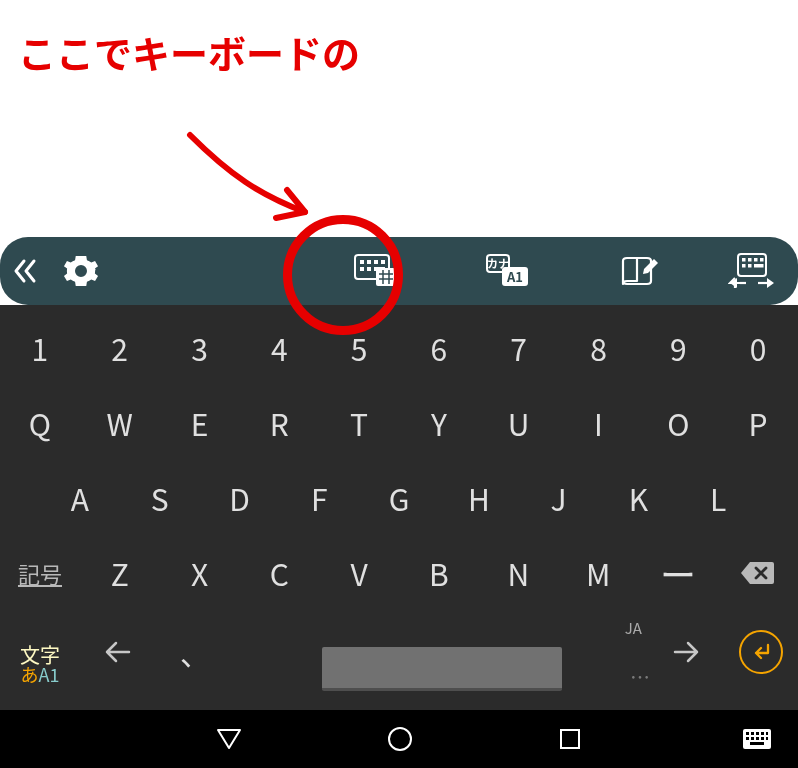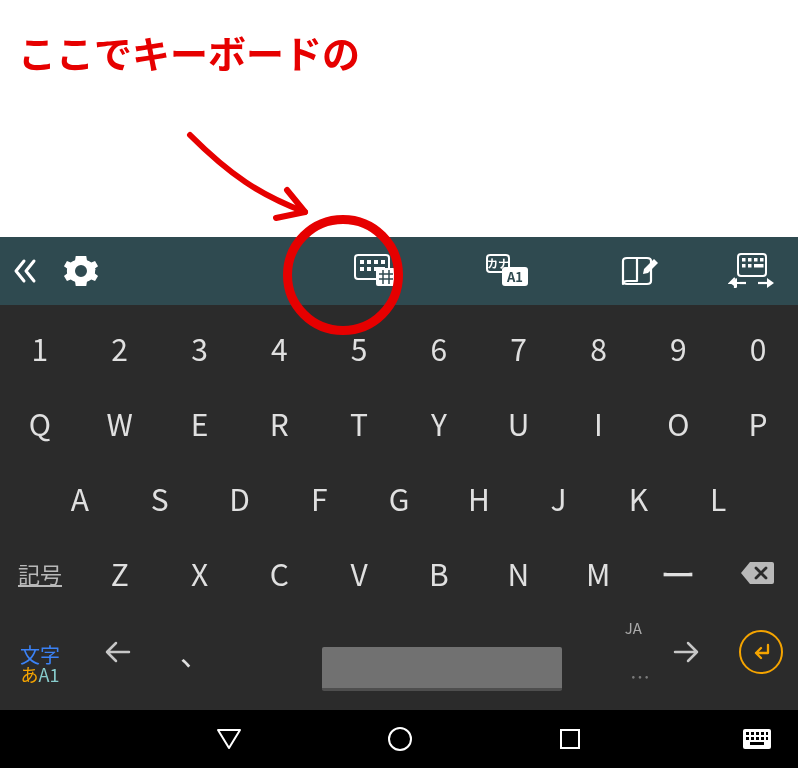--- a/index.html
+++ b/index.html
@@ -15,21 +15,21 @@
   .annotation svg.arrow { position: absolute; left: 175px; top: 130px; }
   .red-circle {
     position: absolute; left: 283px; top: 215px; width: 120px; height: 120px;
     border: 9px solid #e60000; border-radius: 50%; z-index: 40;
     pointer-events: none;
   }
 
   
   .toolbar {
     position: absolute; left: 0; top: 237px; width: 798px; height: 68px;
-    background: #2f4a50; display: flex; align-items: center;
+    background: #2f4a50; display: flex; align-items: center; border-radius: 28px;
   }
   .tb-item { display:flex; align-items:center; justify-content:center; height:100%; }
   .tb-collapse { width: 48px; font-size: 30px; color:#fff; font-weight:600; }
   .tb-gear { width: 66px; }
   .tb-spacer { flex: 1; }
   .tb-icon { width: 132px; }
   .tb-last { width: 92px; }
 
   
   .kbd {
@@ -49,21 +49,21 @@
     color:#e0e0e0; font-size:30px; font-weight:400;
     cursor:pointer; user-select:none;
   }
 
   .row4 .kigo { flex:0 0 80px; font-size:22px; color:#b8b8b8;text-decoration:underline; }
   .row4 .dash { flex:0 0 80px; font-size:36px; }
   .row4 .bksp { flex:0 0 80px; display:flex; align-items:center; justify-content:center; }
   .row4 .letter { flex: 1 1 0; }
 
   .row5 .moji { flex:0 0 80px; flex-direction:column; line-height:1.05; }
-  .moji-top { font-size:20px; color:#3b82f6;margin-top:24px; }
+  .moji-top { font-size:20px; color:#fef9c3;margin-top:24px; }
   .moji-sub { font-size:18px; }
   .row5 .arrow-key { flex:0 0 75px; }
   .row5 .comma { flex:0 0 80px; font-size:30px; }
   .row5 .space-wrap { flex:1 1 auto; display:flex; align-items:flex-end; justify-content:center; position:relative; padding-left:8px; padding-right:8px; }
   .space-key {
     width: 240px; height: 44px; background:#717171; border-radius:2px;
     border-bottom: 3px solid #4e4e4e;
   }
   .ja-tag { position:absolute; right: 6px; top: 4px; font-size:15px; color:#a9a9a9; }
   .overflow-dots { position:absolute; right:-2px; bottom:0px; font-size:20px; color:#7a7a7a; }

